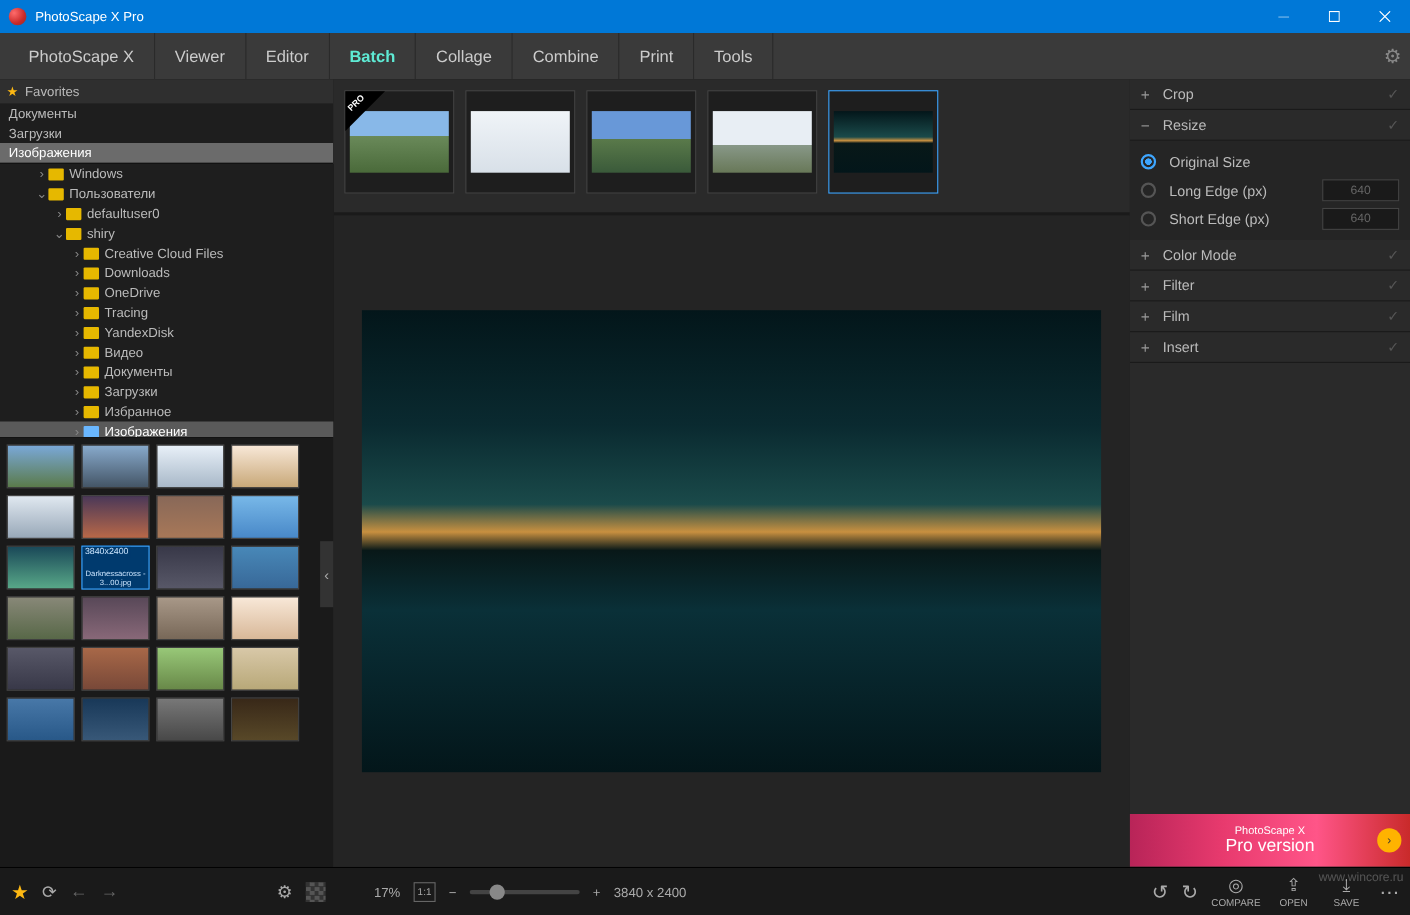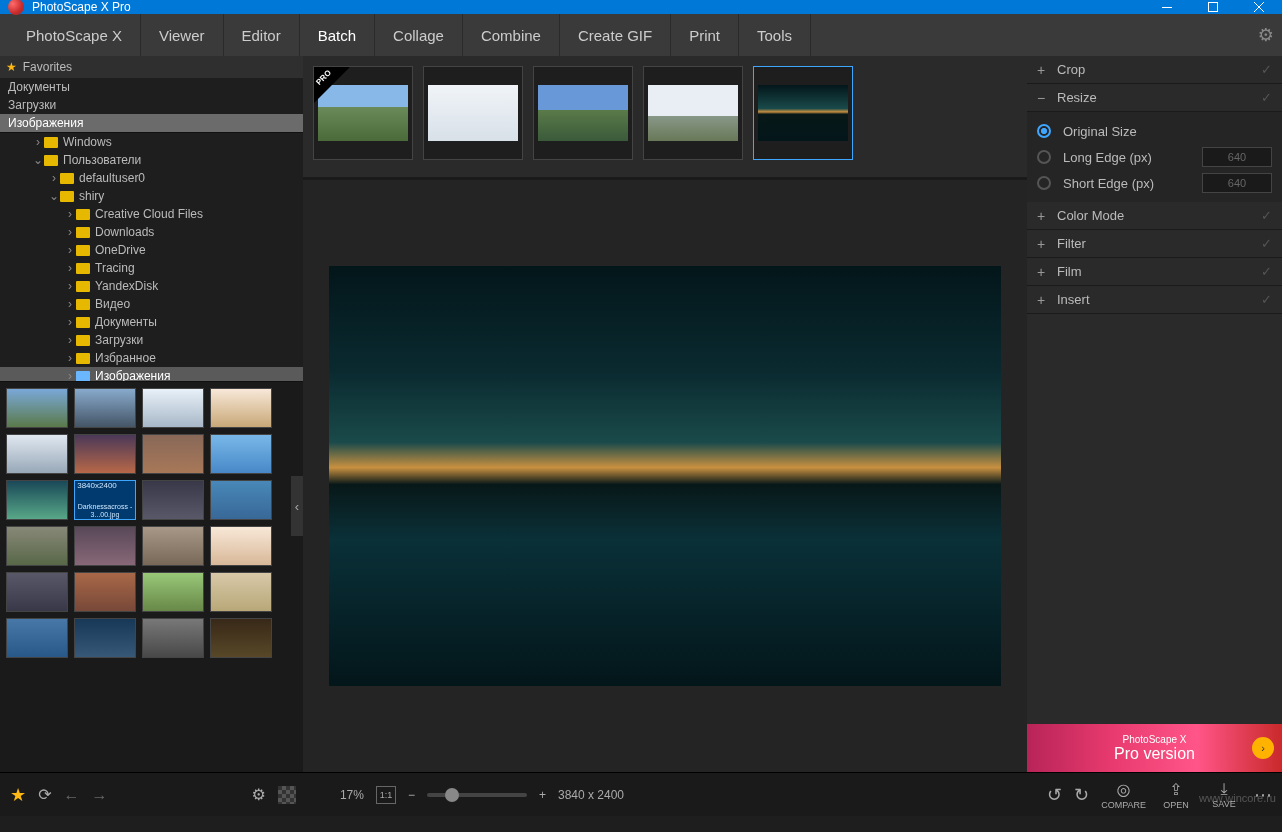--- a/index.html
+++ b/index.html
@@ -1,22 +1,22 @@
 <!DOCTYPE html>
 <html><head>
 <meta charset="utf-8">
 <style>
 *{margin:0;padding:0;box-sizing:border-box;font-family:"Segoe UI",Arial,sans-serif;user-select:none}
 body{width:1282px;height:832px;background:#1e1e1e;overflow:hidden;color:#bbb;font-size:13px}
-.titlebar{height:14px;background:#0078d7;display:flex;align-items:center;color:#fff;font-size:12px}
+.titlebar{height:30px;background:#0078d7;display:flex;align-items:center;color:#fff;font-size:12px}
 .titlebar .app-icon{width:16px;height:16px;margin:0 8px;border-radius:50%;background:radial-gradient(circle at 30% 30%,#ff6b6b,#c92a2a 60%,#862e2e)}
 .win-btn{width:46px;height:30px;display:flex;align-items:center;justify-content:center;cursor:pointer}
 .tabbar{height:42px;background:#3a3a3a;display:flex;align-items:center;padding:0 8px}
 .tab{padding:0 18px;height:42px;display:flex;align-items:center;color:#ccc;font-size:15px;cursor:pointer;border-right:1px solid #2a2a2a}
-.tab.active{color:#ffffff;font-weight:400}
+.tab.active{color:#5eead4;font-weight:700}
 .main{display:flex;height:716px}
 .sidebar{width:303px;display:flex;flex-direction:column;background:#1e1e1e}
 .fav-bar{height:22px;background:#2f2f2f;display:flex;align-items:center;padding:0 6px;gap:6px;font-size:12px}
 .star{color:#fdb813}
 .nav-list{font-size:12px}
 .nav-item{height:18px;padding:0 8px;display:flex;align-items:center;cursor:pointer}
 .nav-item.sel{background:#6b6b6b;color:#fff}
 .tree{flex:0 0 250px;overflow-y:auto;font-size:12px;background:#1e1e1e;border-top:1px solid #111;border-bottom:1px solid #111}
 .tree-row{height:18px;display:flex;align-items:center;cursor:pointer;white-space:nowrap}
 .tree-row.sel{background:#5a5a5a;color:#fff}
@@ -87,21 +87,20 @@
     </div>
 </div>
 
 <div class="tabbar" id="tabbar">
   <div class="tab">PhotoScape X</div>
     <div class="tab">Viewer</div>
     <div class="tab">Editor</div>
     <div class="tab active">Batch</div>
     <div class="tab">Collage</div>
     <div class="tab">Combine</div>
-    <div class="tab">Create GIF</div>
     <div class="tab">Print</div>
     <div class="tab">Tools</div>
     <span style="flex:1"></span>
   <span style="color:#888;font-size:18px;cursor:pointer">⚙</span>
 </div>
 
 <div class="main">
 
   <div class="sidebar">
     <div class="fav-bar">

